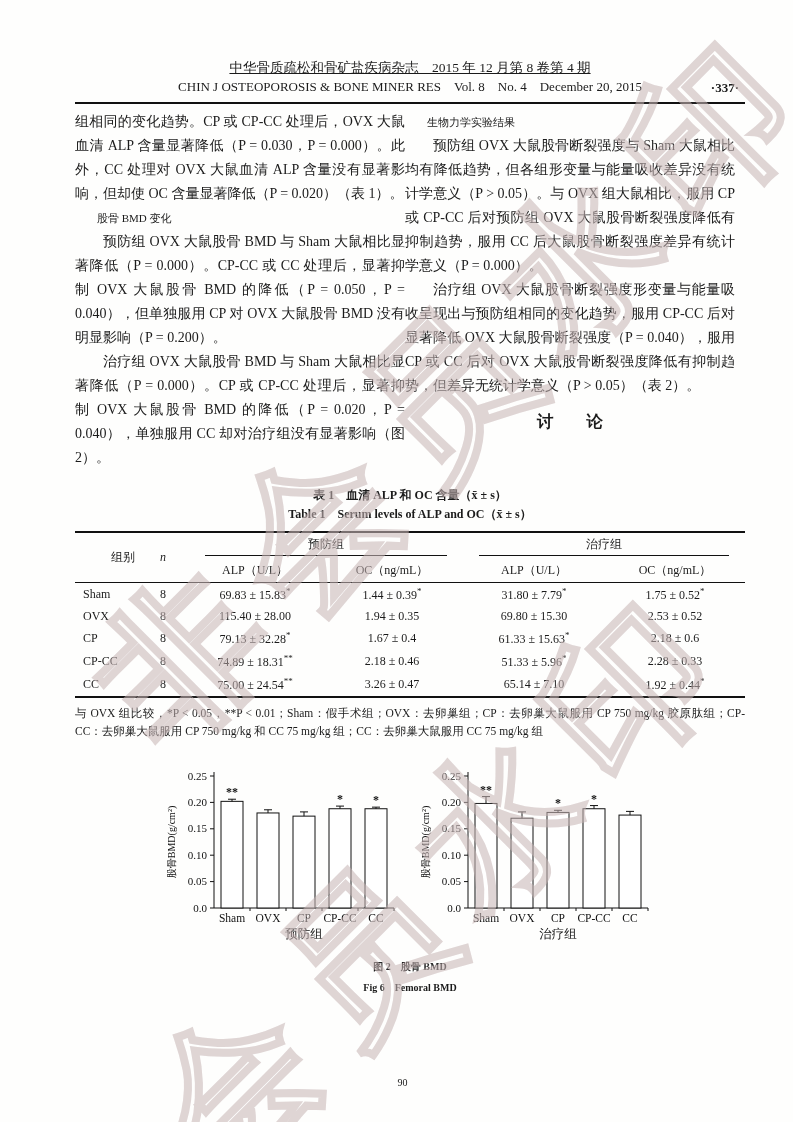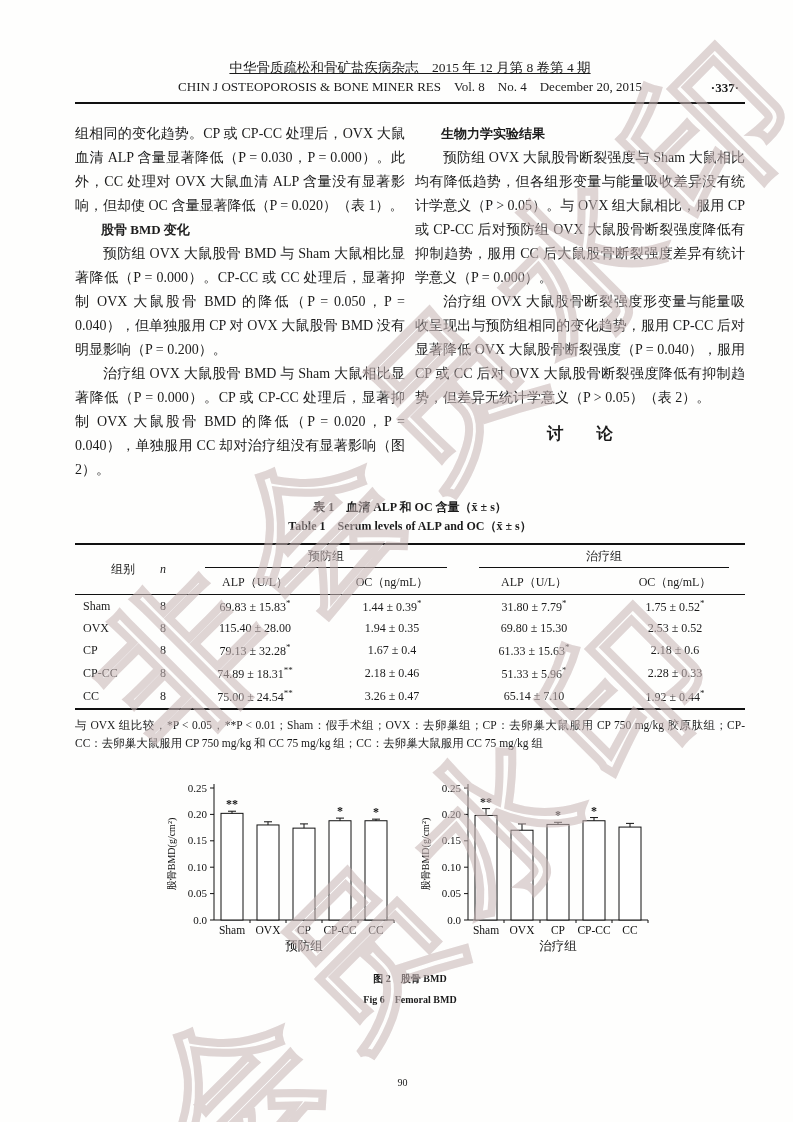--- a/index.html
+++ b/index.html
@@ -11,25 +11,25 @@
   .content{position:absolute;left:75px;top:58px;width:670px;z-index:1;}
 
   
   .jheader{text-align:center;position:relative;}
   .jheader .cn{font-size:13.5px;line-height:19px;text-decoration:underline;}
   .jheader .en{font-size:13px;line-height:19px;font-weight:normal;}
   .page-badge{position:absolute;right:6px;bottom:0;font-size:13px;font-weight:bold;}
   .hrule{border:none;border-top:2px solid #111;margin:6px 0 0 0;}
 
   
-  .cols{display:flex;gap:10px;margin-top:18px;}
+  .cols{display:flex;margin-top:6px;}
   .col{width:330px;text-align:justify;font-size:14px;line-height:24px;}
   .col p{margin:0;}
   .col .indent{text-indent:2em;}
-  .col .colhead{font-weight:bold;text-indent:2em;font-size:13px;}
+  .col .colhead{font-weight:normal;text-indent:2em;font-size:11px;}
   .col .sectionhead{text-align:center;text-indent:0;font-weight:bold;font-size:16.5px;margin:12px 0 10px 0;}
 
   
   .tblwrap{margin-top:16px;}
   .tbl-title{text-align:center;font-weight:bold;font-size:12px;line-height:19px;}
   table.t1{width:100%;border-collapse:collapse;margin-top:7px;font-size:12px;
     border-top:2px solid #111;border-bottom:2px solid #111;}
   table.t1 th,table.t1 td{font-weight:normal;text-align:center;padding:3px 2px;}
   table.t1 thead th{font-size:12px;}
   table.t1 thead .lastrow th, table.t1 thead th[rowspan]{border-bottom:1.2px solid #111;}

